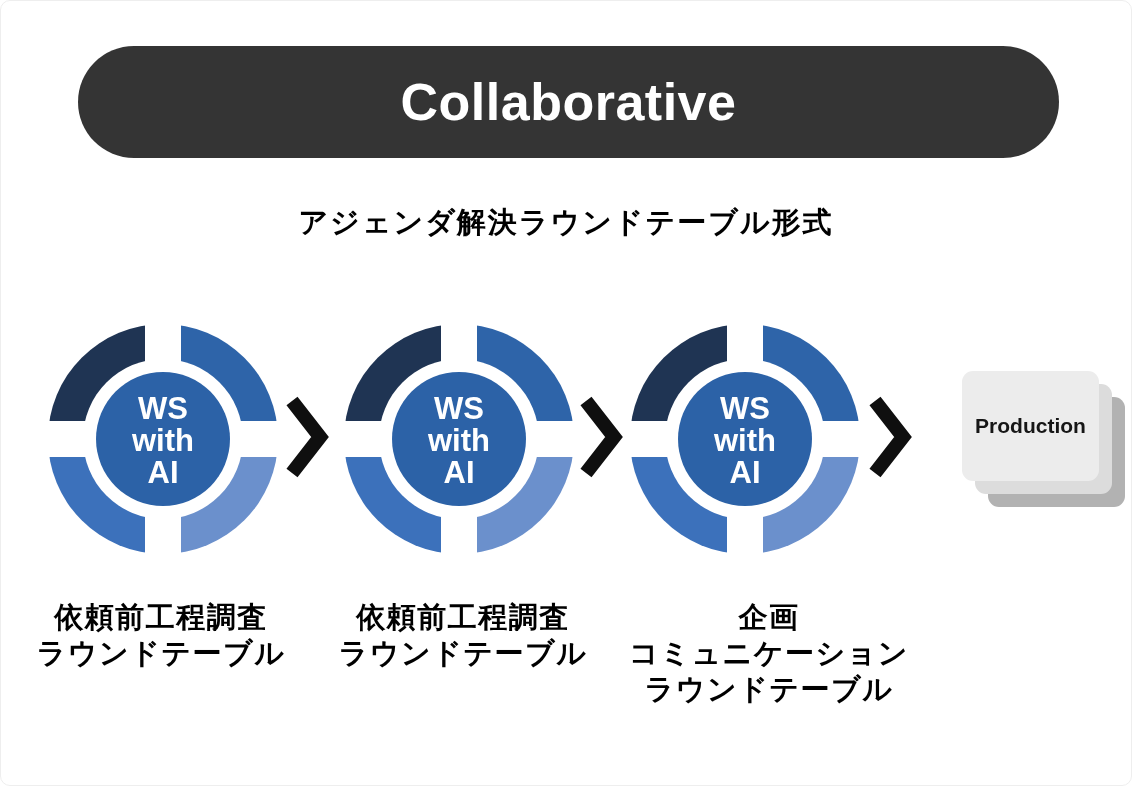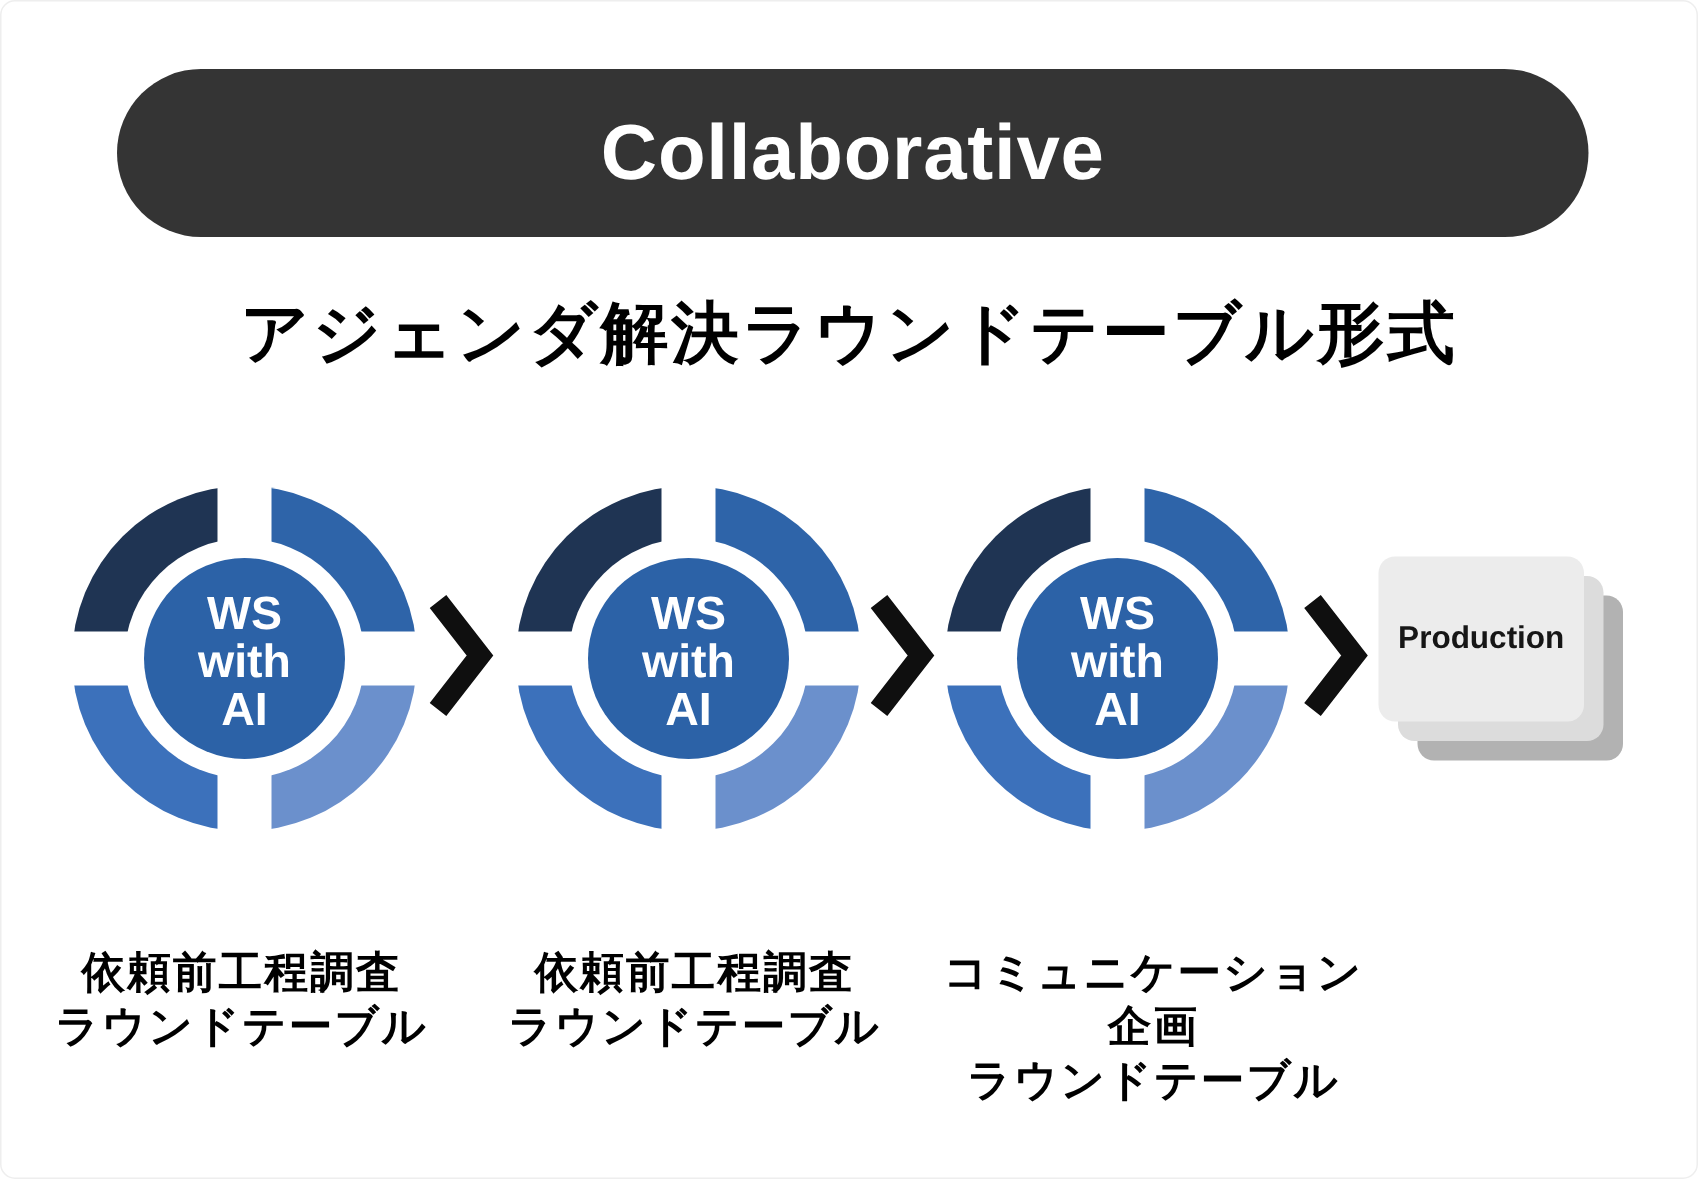--- a/index.html
+++ b/index.html
@@ -30,21 +30,21 @@
     font-size: 52px;
     font-weight: 700;
     letter-spacing: 0.5px;
   }
   
   .title {
     position: absolute;
     left: 0; top: 194px;
     width: 100%;
     text-align: center;
-    font-size: 45px;
+    font-size: 29px;
     line-height: 54px;
     font-weight: 800;
     letter-spacing: 2px;
     color: #000000;
   }
   
   .badge { position: absolute; top: 323px; width: 230px; height: 230px; }
   .badge.b1 { left: 47px; }
   .badge.b2 { left: 343px; }
   .badge.b3 { left: 629px; }
@@ -54,37 +54,36 @@
     font-weight: 700;
     fill: #ffffff;
     text-anchor: middle;
   }
   
   .chev { position: absolute; top: 392px; width: 48px; height: 88px; }
   .chev.c1 { left: 282px; }
   .chev.c2 { left: 576px; }
   .chev.c3 { left: 865px; }
   
-  .stack { position: absolute; left: 918px; top: 370px; width: 165px; height: 138px; }
+  .stack { position: absolute; left: 961px; top: 370px; width: 165px; height: 138px; }
   .layer { position: absolute; width: 137px; height: 110px; border-radius: 11px; }
   .layer.back  { left: 26px; top: 26px; background: #b2b2b2; }
   .layer.mid   { left: 13px; top: 13px; background: #dcdcdc; }
   .layer.front { left: 0; top: 0; background: #ececec;
                  display: flex; align-items: center; justify-content: center; }
   .production-label { font-size: 21px; font-weight: 700; color: #161616; }
   
   .step-label {
     position: absolute; top: 598px;
     text-align: center;
     font-size: 29px;
     line-height: 36px;
     font-weight: 800;
     letter-spacing: 1.5px;
     color: #000000;
-    margin-top: 32px;
   }
   .step-label.sl1 { left: 10px;  width: 300px; }
   .step-label.sl2 { left: 312px; width: 300px; }
   .step-label.sl3 { left: 608px; width: 320px; }
 </style>
 </head>
 <body>
 
 <div class="canvas">
 
@@ -158,18 +157,18 @@
 
   <div class="step-label sl1">
     <div>依頼前工程調査</div>
     <div>ラウンドテーブル</div>
   </div>
   <div class="step-label sl2">
     <div>依頼前工程調査</div>
     <div>ラウンドテーブル</div>
   </div>
   <div class="step-label sl3">
+    <div>企画</div>
     <div>コミュニケーション</div>
-    <div>企画</div>
     <div>ラウンドテーブル</div>
   </div>
 
 </div>
 
 </body></html>

